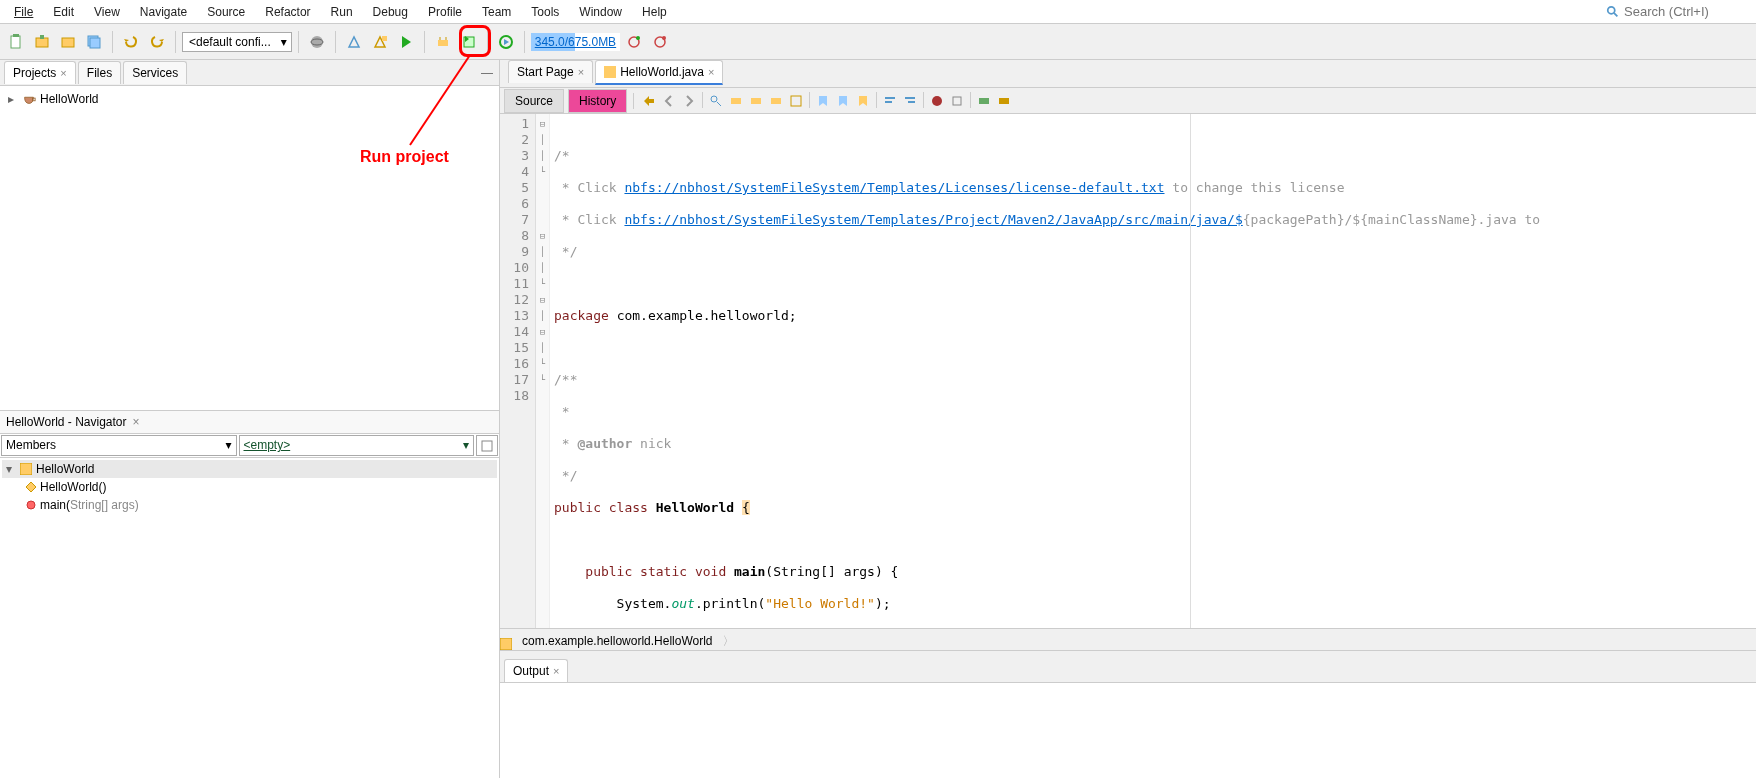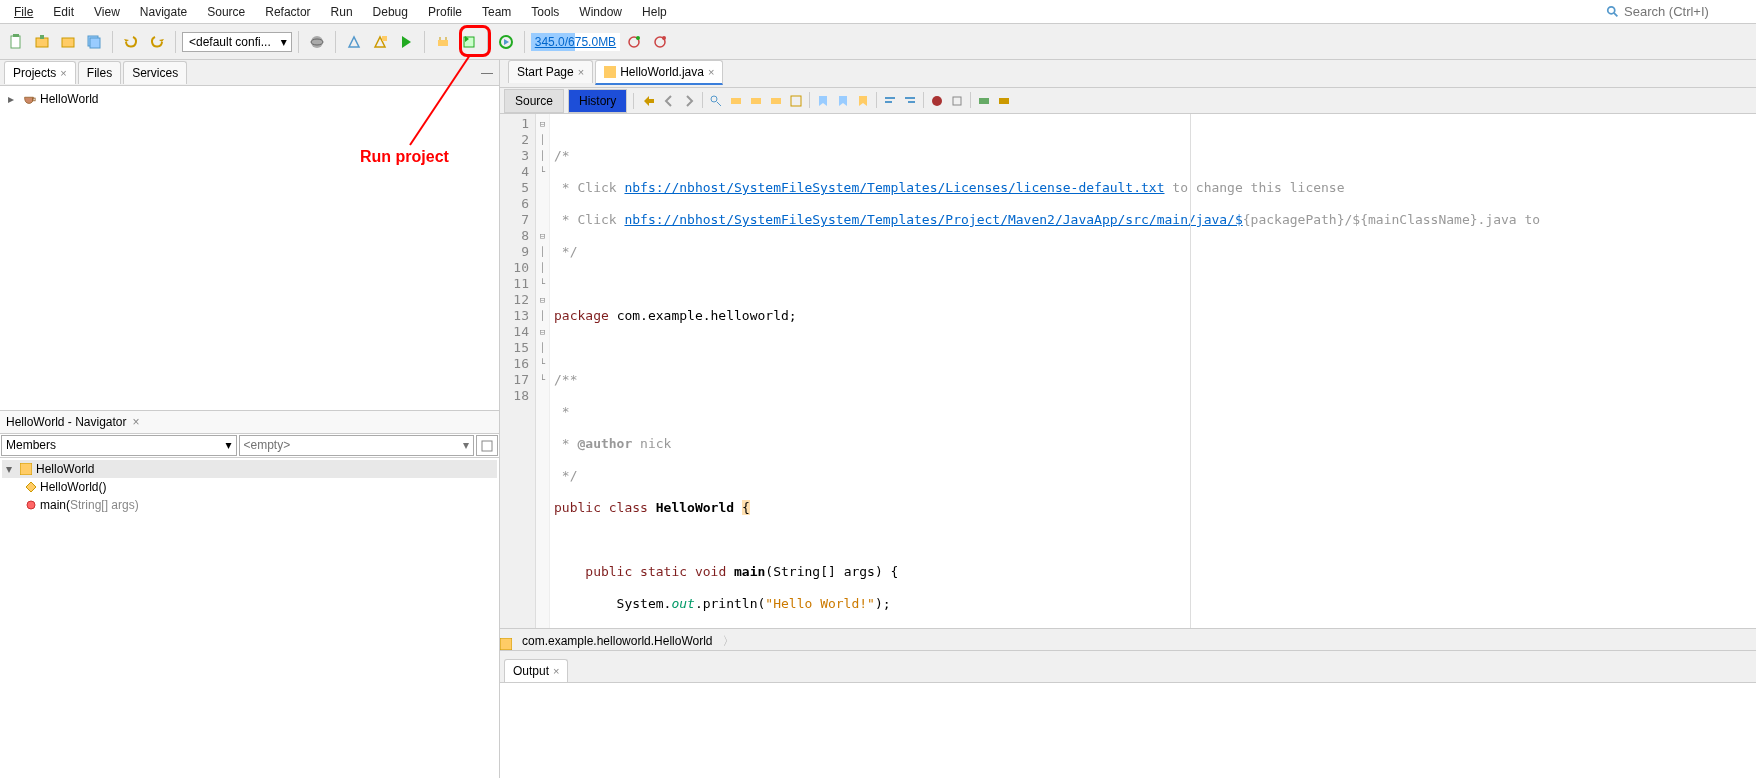--- a/index.html
+++ b/index.html
@@ -38,33 +38,33 @@
 
 .tree { flex:1; background:#fff; padding:4px; overflow:auto; }
 .tree-row { display:flex; align-items:center; gap:4px; padding:2px 4px; }
 .tree-row .arrow { width:10px; color:#666; }
 
 
 .nav-title { height:24px; border-top:1px solid #ccc; border-bottom:1px solid #ccc; background:#f8f8f8; display:flex; align-items:center; padding:0 6px; gap:6px; }
 .nav-title .close { color:#888; }
 .nav-filter { height:24px; display:flex; border-bottom:1px solid #ccc; }
 .nav-filter select, .nav-filter .combo { flex:1; border:1px solid #aaa; margin:1px; padding:2px 4px; font-size:12px; background:#fff; }
-.nav-filter .combo.empty { color:#737373; }
+.nav-filter .combo.empty { color:#14532d;text-decoration:underline; }
 .nav-filter .icon-btn { width:22px; border:1px solid #aaa; margin:1px; display:flex; align-items:center; justify-content:center; }
 .nav-tree { flex:1; background:#fff; padding:2px; }
 .nav-tree .row { display:flex; align-items:center; gap:4px; padding:2px 4px; }
 .nav-tree .row.sel { background:#e8e8e8; }
 .nav-tree .indent1 { padding-left:24px; }
 .nav-tree .grey { color:#888; }
 
 
 .editor-tabs { height:28px; background:#f0f0f0; display:flex; align-items:flex-start; padding-left:8px; border-bottom:1px solid #ccc; }
 .editor-tabs .tab.active { border-bottom:2px solid #3a7edb; }
 .editor-subtabs { height:26px; background:#f0f0f0; border-bottom:1px solid #ccc; display:flex; align-items:center; padding:0 4px; gap:4px; }
-.subtab { padding:4px 10px; border:1px solid #ccc; background:#1d4ed8; font-size:12px; }
+.subtab { padding:4px 10px; border:1px solid #ccc; background:#ec4899; font-size:12px; }
 .subtab.active { background:#e0e0e0; }
 .mini-icons { display:flex; gap:2px; }
 .mini-icons .mi { width:18px; height:18px; display:flex; align-items:center; justify-content:center; }
 .mini-sep { width:1px; height:16px; background:#ccc; margin:0 2px; }
 
 .editor-body { flex:1; display:flex; background:#fff; overflow:hidden; font-family: 'DejaVu Sans Mono', monospace; font-size:13px; line-height:16px; }
 .gutter { width:36px; background:#f0f0f0; text-align:right; padding:2px 6px 2px 2px; color:#888; border-right:1px solid #ddd; }
 .fold { width:14px; background:#f8f8f8; border-right:1px solid #eee; padding-top:2px; }
 .fold .fb { height:16px; display:flex; align-items:center; justify-content:center; color:#888; font-size:9px; }
 .code { flex:1; padding:2px 4px; white-space:pre; overflow:auto; position:relative; }

